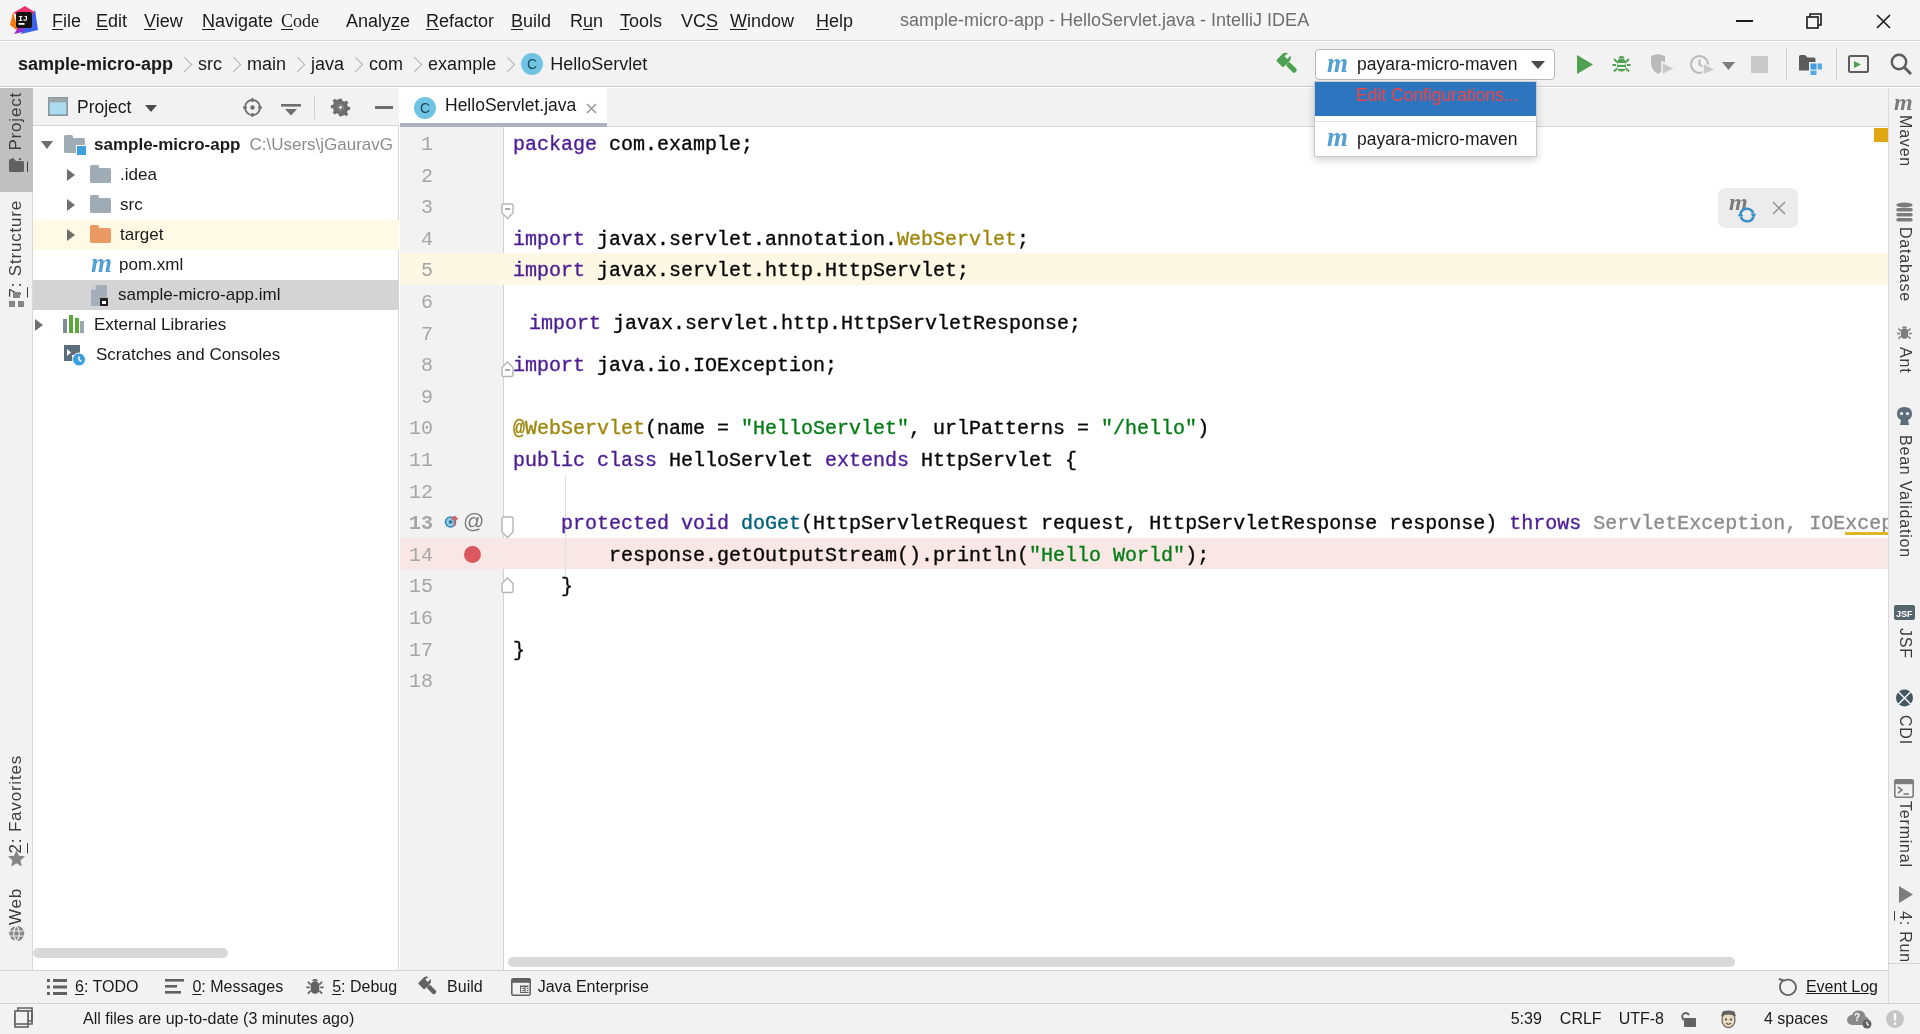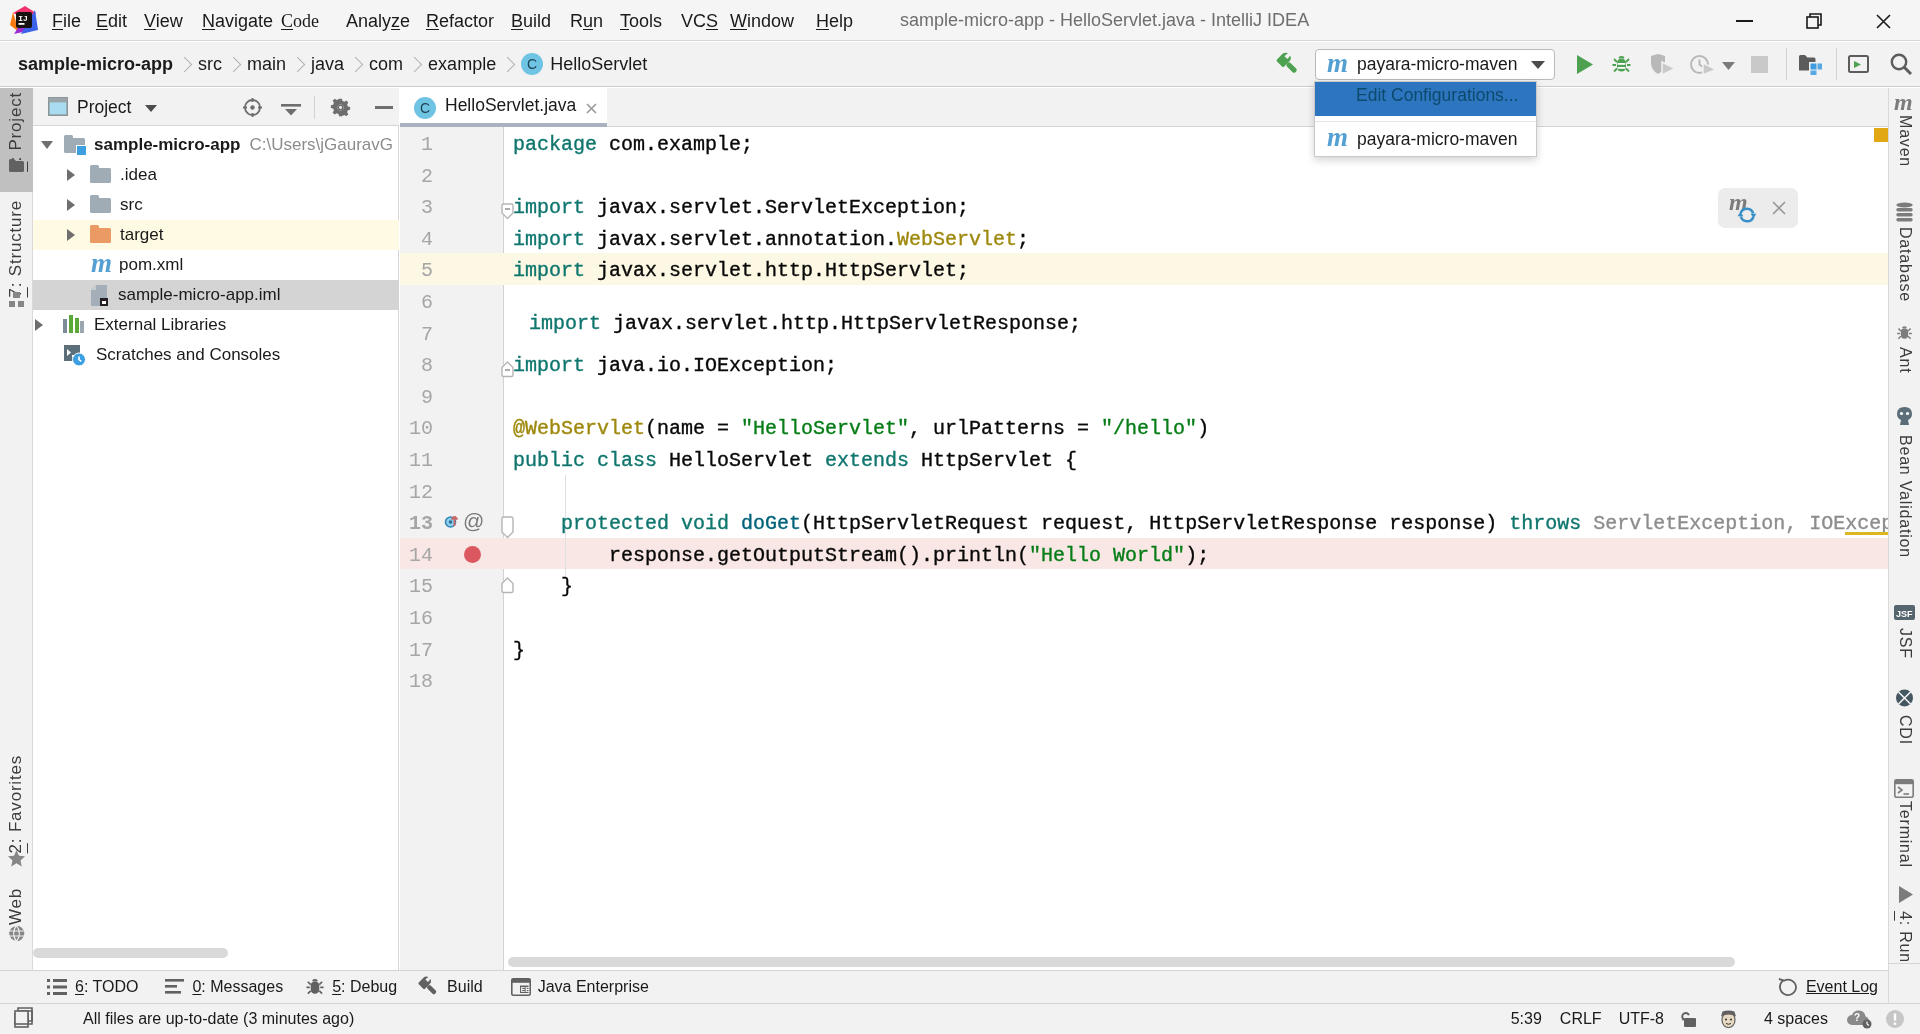--- a/index.html
+++ b/index.html
@@ -1,21 +1,21 @@
 <!DOCTYPE html>
 <html><head>
 <meta charset="utf-8">
 <style>
 * { margin:0; padding:0; box-sizing:border-box; }
 html,body { width:1920px; height:1034px; overflow:hidden; }
 body { font-family:"Liberation Sans", sans-serif; background:#fff; position:relative; }
 .a { position:absolute; }
 .u { text-decoration:underline; text-underline-offset:2px; }
 .mono { font-family:"Liberation Mono", monospace; }
-.kw { color:#0f766e; }
+.kw { color:#4c1d95; }
 .str { color:#067d17; }
 .ann { color:#9e880d; }
 .meth { color:#00627a; }
 .gry { color:#8c8c8c; }
 svg { display:block; }
 .crumbsep { width:11px; height:11px; border-top:1.5px solid #b2b2b2; border-right:1.5px solid #b2b2b2; transform:rotate(45deg); margin:0 8px 0 6px; display:inline-block; flex:none; }
 .cicon { display:inline-block; width:22px; height:22px; border-radius:50%; background:#6fc4e4; color:#1d4452; font-size:14px; text-align:center; line-height:22px; font-family:"Liberation Sans"; }
 .tlabel { color:#3c3c3c; font-size:16px; letter-spacing:0.8px; }
 .vtop { writing-mode:vertical-rl; } 
 .vbot { writing-mode:vertical-rl; transform:rotate(180deg); } 
@@ -297,21 +297,20 @@
       <path d="M1 2.5 Q1 1 2.5 1 H10.5 Q12 1 12 2.5 V16 L6.5 21.5 L1 16 Z"></path>
     </svg>
   <svg class="a" style="left:101px;top:489px;" width="13" height="17" viewBox="0 0 13 17" fill="#fff" stroke="#b5b5b5" stroke-width="1.4">
       <path d="M6.5 1 L12 6.5 V14 Q12 15.5 10.5 15.5 H2.5 Q1 15.5 1 14 V6.5 Z"></path>
     </svg>
 
   <div class="a" style="left:165px;top:387px;width:1px;height:102px;background:#e0e0e0;"></div>
 
   <div class="mono a" style="left:113px;top:41px;width:1380px;font-size:20px;color:#080808;white-space:pre;-webkit-text-stroke:0.35px;">
     <div class="gline" style="top:0;"><span class="kw">package</span> com.example;</div>
-    <div class="gline" style="top:63.2px;"><span class="kw">import</span> javax.servlet.ServletException;</div>
     <div class="gline" style="top:94.8px;"><span class="kw">import</span> javax.servlet.annotation.<span class="ann">WebServlet</span>;</div>
     <div class="gline" style="top:126.4px;"><span class="kw">import</span> javax.servlet.http.HttpServlet;</div>
     <div class="gline" style="top:179px;margin-left:16px;"><span class="kw">import</span> javax.servlet.http.HttpServletResponse;</div>
     <div class="gline" style="top:221.2px;"><span class="kw">import</span> java.io.IOException;</div>
     <div class="gline" style="top:284.4px;"><span class="ann">@WebServlet</span>(name = <span class="str">"HelloServlet"</span>, urlPatterns = <span class="str">"/hello"</span>)</div>
     <div class="gline" style="top:316px;"><span class="kw">public class</span> HelloServlet <span class="kw">extends</span> HttpServlet {</div>
     <div class="gline" style="top:379.2px;">    <span class="kw">protected void</span> <span class="meth">doGet</span>(HttpServletRequest request, HttpServletResponse response) <span class="kw">throws</span> <span class="gry">ServletException, IOException</span> {</div>
     <div class="gline" style="top:410.8px;">        response.getOutputStream().println(<span class="str">"Hello World"</span>);</div>
     <div class="gline" style="top:442.4px;">    }</div>
     <div class="gline" style="top:505.6px;">}</div>
@@ -475,21 +474,21 @@
     </svg>
 </div>
 
 <svg class="a" style="left:14px;top:1007px;" width="19" height="18" viewBox="0 0 19 18" fill="none" stroke="#616161" stroke-width="1.6">
     <rect x="1" y="4" width="13" height="13" fill="#f2f2f2"></rect>
     <path d="M4 4 V1 H18 V14 H14"></path>
   </svg>
 
 <div class="a" style="left:1314px;top:81px;width:223px;height:76px;background:#fff;border:1px solid #c9c9c9;box-shadow:0 3px 8px rgba(0,0,0,0.18);"></div>
 <div class="a" style="left:1315px;top:82px;width:221px;height:34px;background:#2e75bf;"></div>
-<div class="a" style="left:1356px;top:82px;height:26px;display:flex;align-items:center;color:#0c4a6e;font-size:17.5px;">Edit Configurations...</div>
+<div class="a" style="left:1356px;top:82px;height:26px;display:flex;align-items:center;color:#ef4444;font-size:17.5px;">Edit Configurations...</div>
 <div class="a" style="left:1315px;top:121px;width:221px;height:1px;background:#e3e3e3;"></div>
 <div class="a" style="left:1327px;top:124px;width:200px;height:30px;display:flex;align-items:center;font-size:17.5px;color:#1a1a1a;">
     <span class="mavm"></span>
     <span style="margin-left:8px;">payara-micro-maven</span>
   </div>
 
 <div class="a" style="left:1718px;top:188px;width:80px;height:40px;background:#ececec;border-radius:7px;"></div>
 <div class="a mavm" style="left:1729px;top:194px;color:#7c7c7c;font-size:24px;"></div>
 <svg class="a" style="left:1736px;top:204px;" width="22" height="22" viewBox="0 0 22 22">
     <g stroke="#3990c8" stroke-width="2.6" fill="none">

